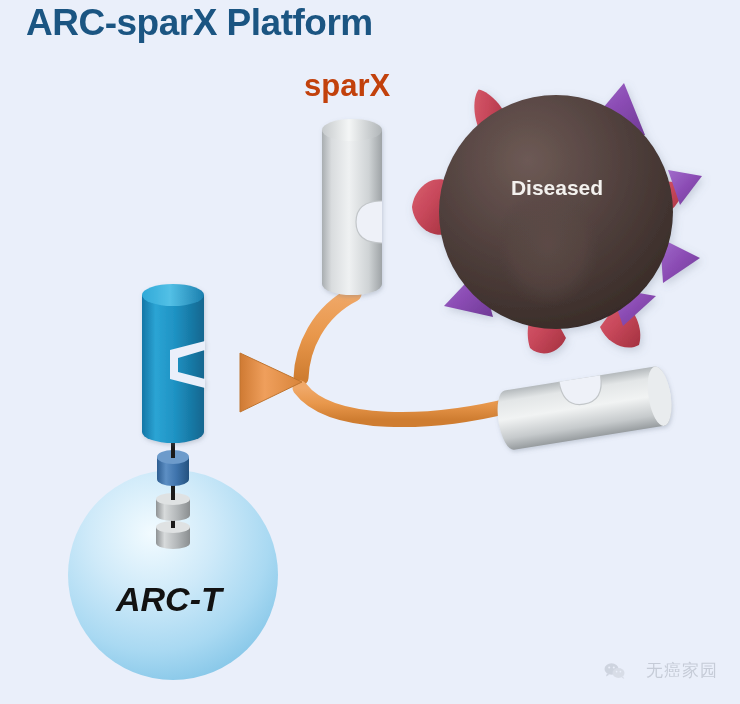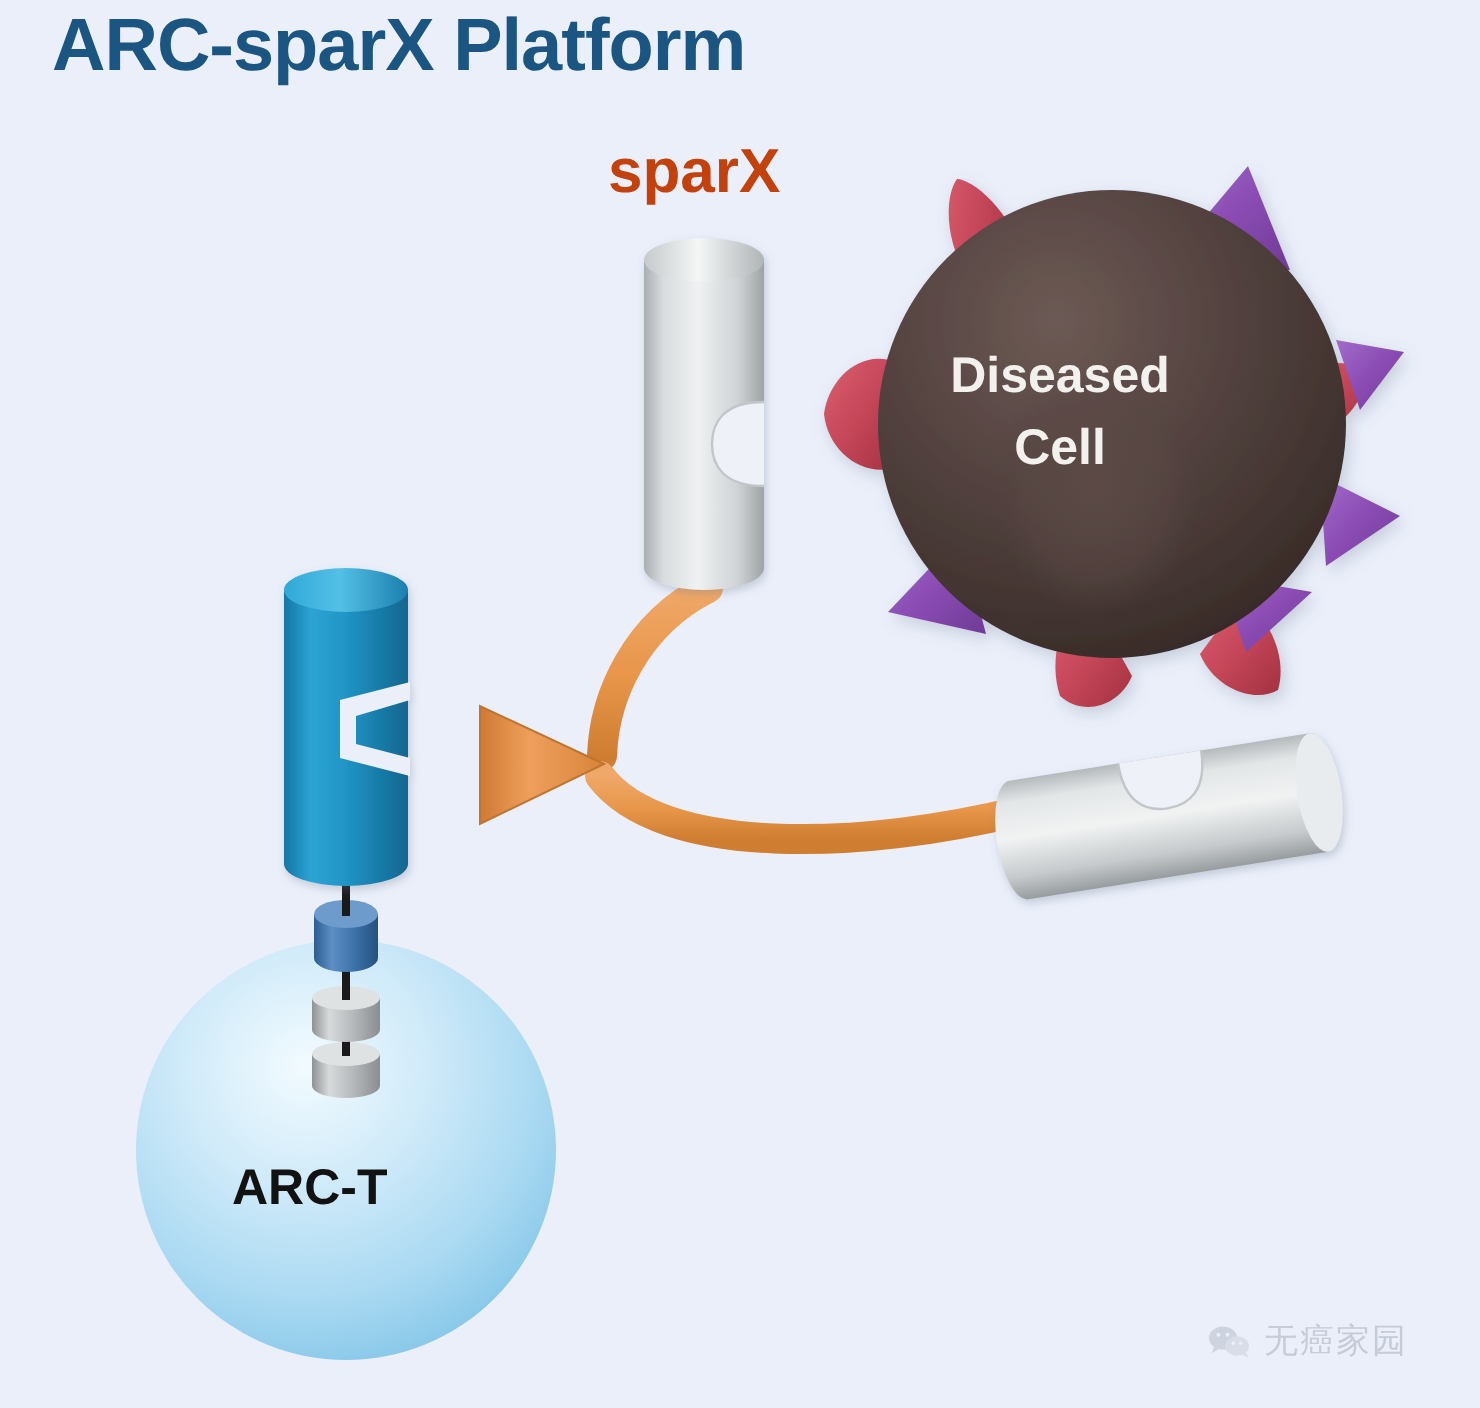--- a/index.html
+++ b/index.html
@@ -52,52 +52,54 @@
     font-size: 31px;
     color: #c8812f;
     white-space: nowrap;
   }
   .label-arct {
     position: absolute;
     left: 116px;
     top: 580px;
     font-family: "Liberation Sans", sans-serif;
     font-weight: bold;
-    font-size: 25px;
+    font-size: 34px;
     color: #121212;
     white-space: nowrap;
+    font-style: italic;
   }
   .label-cell {
     position: absolute;
-    left: 440px;
+    left: 467px;
     top: 170px;
     width: 180px;
     text-align: center;
     font-family: "Liberation Sans", sans-serif;
     font-weight: bold;
-    font-size: 25px;
+    font-size: 21px;
     line-height: 36px;
     color: #f3f1ee;
     white-space: nowrap;
   }
   .watermark {
     position: absolute;
     left: 604px;
     top: 659px;
     display: flex;
     align-items: center;
     gap: 6px;
     opacity: 0.45;
   }
   .watermark .wm-text {
     font-family: "DejaVu Sans", sans-serif;
     font-size: 17px;
     color: #9aa0ad;
     letter-spacing: 1px;
     white-space: nowrap;
+    margin-left: 14px;
   }
 </style>
 </head>
 <body>
 
 <div id="stage">
 
   <svg class="figure" viewBox="0 0 740 704">
     <defs>
 
@@ -314,21 +316,20 @@
 
   <div class="title">ARC-sparX Platform</div>
 
   <div class="label-sparx">sparX</div>
 
 
   <div class="label-arct">ARC-T</div>
 
   <div class="label-cell">
     <div>Diseased</div>
-    <div>Cell</div>
   </div>
 
   <div class="watermark">
     <svg width="22" height="18" viewBox="0 0 22 18">
       <ellipse cx="7.5" cy="7" rx="7" ry="5.8" fill="#aeb4c0"></ellipse>
       <path d="M 3 11.3 L 2 14.5 L 5.2 12.7 Z" fill="#aeb4c0"></path>
       <circle cx="5.2" cy="5.4" r="1" fill="#eaeffa"></circle>
       <circle cx="9.8" cy="5.4" r="1" fill="#eaeffa"></circle>
       <ellipse cx="14.5" cy="11" rx="6" ry="4.9" fill="#c3c8d2"></ellipse>
       <path d="M 19 14.2 L 20.4 17 L 17.4 15.4 Z" fill="#c3c8d2"></path>

